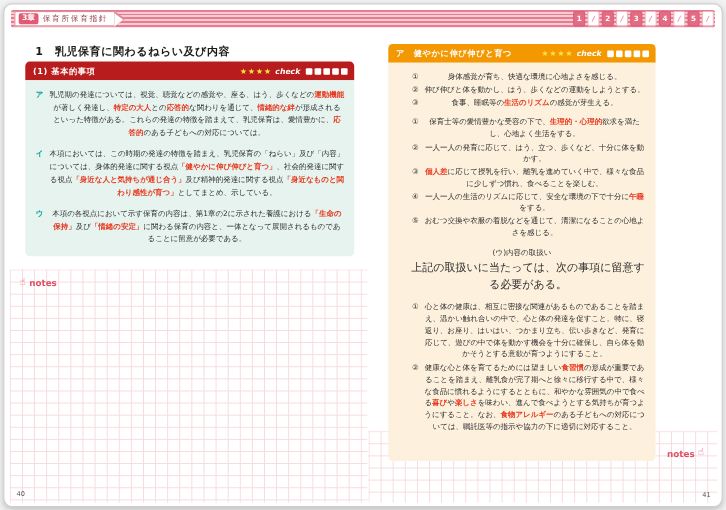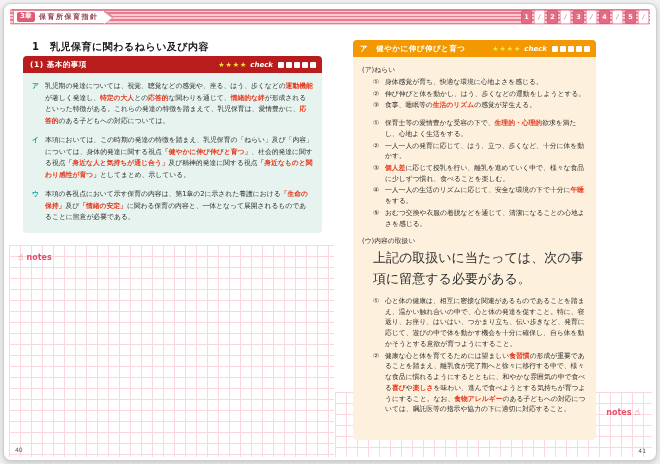--- a/index.html
+++ b/index.html
@@ -1,32 +1,32 @@
 <!DOCTYPE html>
 <html><head>
 <meta charset="utf-8">
 <style>
   * { margin:0; padding:0; box-sizing:border-box; }
   html,body { width:660px; height:464px; }
   body { background:#f2f2f2; font-family:"DejaVu Sans","Liberation Sans",sans-serif; position:relative; overflow:hidden; }
 
   .book { position:absolute; left:3px; top:3px; width:654px; height:458px; background:#fff;
-          border:1px solid #cfcfcf; border-radius:8px; box-shadow:0 2px 6px rgba(0,0,0,.2); overflow:hidden; }
+          border:1px solid #cfcfcf; border-radius:8px; box-shadow:0 2px 6px rgba(0,0,0,.2); overflow:hidden;text-align:center; }
 
   
   .stripes { position:absolute; left:6px; right:6px; top:5px; height:16px; z-index:1;
              background:repeating-linear-gradient(180deg,#e97b90 0 1.5px,#f7ccd4 1.5px 3.4px); border-radius:2px; }
   .chapter-band { position:absolute; left:9px; top:6px; height:14px; z-index:2; background:#fff;
                   border:1px solid #e2899a; display:flex; align-items:center; gap:4px; padding:0 6px 0 3px; }
   .chapter-band::before { content:""; position:absolute; left:100%; top:-1px;
       border-top:7.5px solid transparent; border-bottom:7.5px solid transparent; border-left:10px solid #e2899a; }
   .chapter-band::after { content:""; position:absolute; left:100%; top:0.5px;
       border-top:6.5px solid transparent; border-bottom:6.5px solid transparent; border-left:8.5px solid #fff; }
   .chapter-num { background:#e05a74; color:#fff; font-size:7px; font-weight:bold; padding:1px 3px; border-radius:2px; line-height:1.1; }
-  .chapter-title { color:#94404f; font-size:7px; font-weight:bold; letter-spacing:1.5px; white-space:nowrap; }
+  .chapter-title { color:#94404f; font-size:7px; font-weight:normal; letter-spacing:1.5px; white-space:nowrap; }
 
   .tabs { position:absolute; right:7px; top:6px; z-index:2; display:flex; gap:2px; }
   .tab { width:11px; height:14px; border-radius:2px; font-size:6.5px; font-weight:bold;
          display:flex; align-items:center; justify-content:center; }
   .tab.num { background:#e36b84; color:#fff; border:1px solid #d95f79; }
   .tab.sep { background:#fff; color:#e28b9d; border:1px solid #efb7c1; font-style:italic; }
 
   
   .grid { position:absolute; z-index:0;
           background-image:linear-gradient(#f9d9de 1px, transparent 1px),
@@ -69,21 +69,21 @@
   
   .para { display:flex; gap:5px; font-size:6.8px; line-height:1.7; color:#2d2d2d; margin-bottom:8px; }
   .para:last-child { margin-bottom:0; }
   .pmark { color:#00a396; font-weight:bold; flex:0 0 8px; }
   .hl { color:#e7381d; font-weight:bold; }
 
   .lead { font-size:6.8px; line-height:1.6; color:#2d2d2d; margin-bottom:9px; }
   .sub { margin-bottom:7px; }
   .sub:last-child { margin-bottom:16px; }
   .sub-label { font-size:6.8px; color:#2d2d2d; line-height:1.6; margin-bottom:1px; }
-  .sub-intro { font-size:13px; color:#2d2d2d; line-height:1.6; padding-left:11px; margin-bottom:6px; }
+  .sub-intro { font-size:10px; color:#2d2d2d; line-height:1.6; padding-left:11px; margin-bottom:6px; }
   .item { display:flex; gap:3px; font-size:6.8px; line-height:1.58; color:#2d2d2d; padding-left:11px; margin-bottom:1px; }
   .imark { flex:0 0 9px; }
   .itext { flex:1; }
 </style>
 </head>
 <body>
 
 <div class="book">
 
   <div class="stripes"></div>
@@ -163,23 +163,20 @@
             <span class="sq"></span>
             <span class="sq"></span>
             <span class="sq"></span>
             <span class="sq"></span>
         </span>
       </span>
     </div>
     <div class="box-body">
 
       <div class="sub">
-        <div class="sub-label">
-          <span>(ア)</span><span>ねらい</span>
-        </div>
         <div class="item">
           <span class="imark">①</span>
           <span class="itext"><span>身体感覚が育ち、快適な環境に心地よさを感じる。</span></span>
         </div>
         <div class="item">
           <span class="imark">②</span>
           <span class="itext"><span>伸び伸びと体を動かし、はう、歩くなどの運動をしようとする。</span></span>
         </div>
         <div class="item">
           <span class="imark">③</span>

